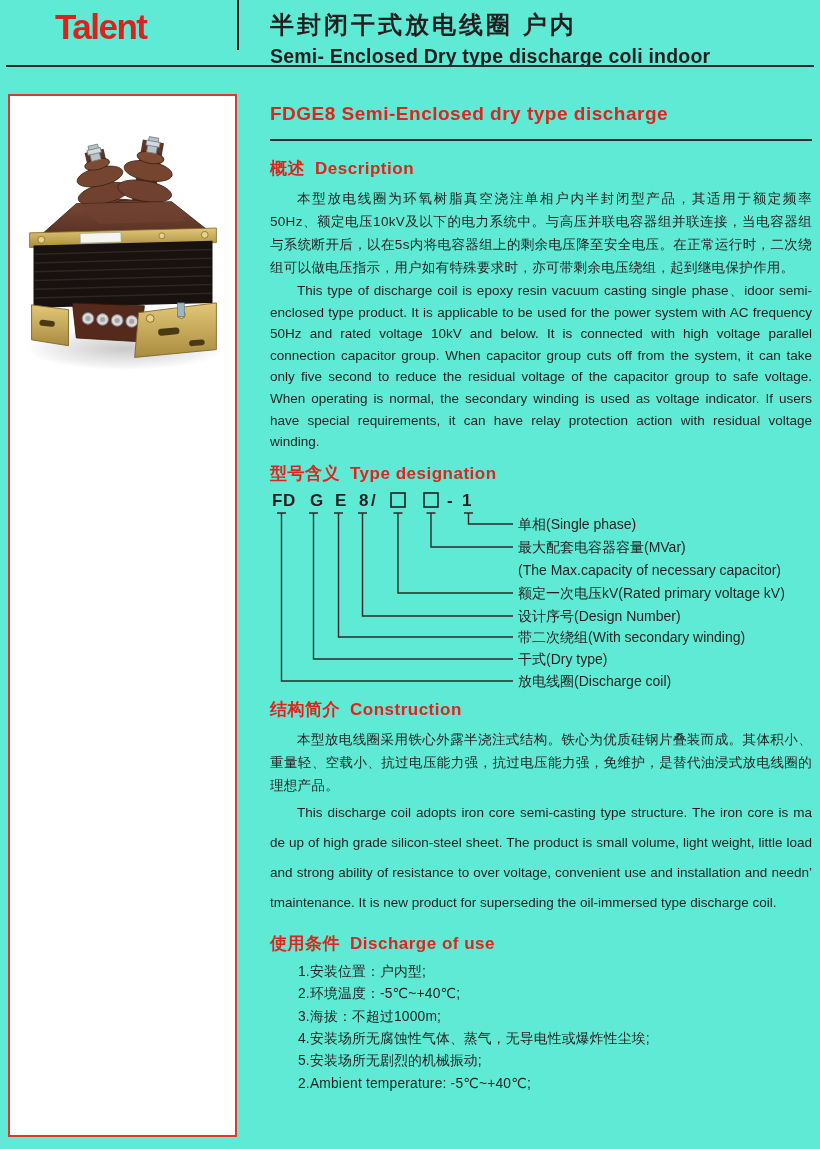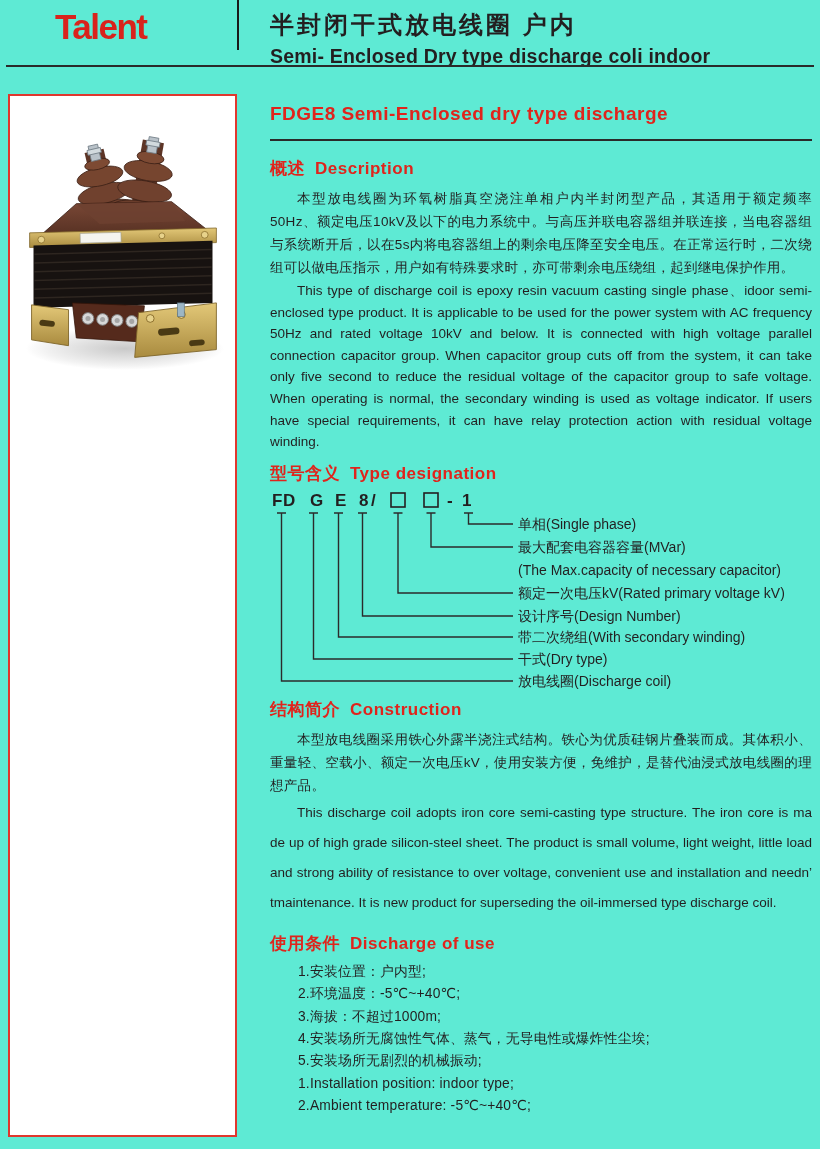--- a/index.html
+++ b/index.html
@@ -178,31 +178,30 @@
       <text class="lbl" x="248" y="108">额定一次电压kV(Rated primary voltage kV)</text>
       <text class="lbl" x="248" y="131">设计序号(Design Number)</text>
       <text class="lbl" x="248" y="152">带二次绕组(With secondary winding)</text>
       <text class="lbl" x="248" y="174">干式(Dry type)</text>
       <text class="lbl" x="248" y="196">放电线圈(Discharge coil)</text>
     </svg>
 
     <div class="sec-heading" style="margin-top:6px;">
       <span>结构简介</span><span class="hx">Construction</span>
     </div>
-    <p class="para-zh">本型放电线圈采用铁心外露半浇注式结构。铁心为优质硅钢片叠装而成。其体积小、重量轻、空载小、额定一次电压kV，使用安装方便，免维护，是替代油浸式放电线圈的理想产品。</p>
+    <p class="para-zh">本型放电线圈采用铁心外露半浇注式结构。铁心为优质硅钢片叠装而成。其体积小、重量轻、空载小、抗过电压能力强，抗过电压能力强，免维护，是替代油浸式放电线圈的理想产品。</p>
     <p class="para-en cx">This discharge coil adopts iron core semi-casting type structure. The iron core is ma de up of high grade silicon-steel sheet. The product is small volume, light weight, little load and strong ability of resistance to over voltage, convenient use and installation and needn’ tmaintenance. It is new product for superseding the oil-immersed type discharge coil.</p>
 
     <div class="sec-heading" style="margin-top:14px;">
       <span>使用条件</span><span class="hx">Discharge of use</span>
     </div>
     <div class="cond">
       <div class="cond-line">1.安装位置：户内型;</div>
       <div class="cond-line">2.环境温度：-5℃~+40℃;</div>
       <div class="cond-line">3.海拔：不超过1000m;</div>
       <div class="cond-line">4.安装场所无腐蚀性气体、蒸气，无导电性或爆炸性尘埃;</div>
       <div class="cond-line">5.安装场所无剧烈的机械振动;</div>
-      <div class="cond-line">1.Installation position: indoor type;</div>
       <div class="cond-line">2.Ambient temperature: -5℃~+40℃;</div>
 
     </div>
 
   </div>
 </div>
 
 </body></html>

